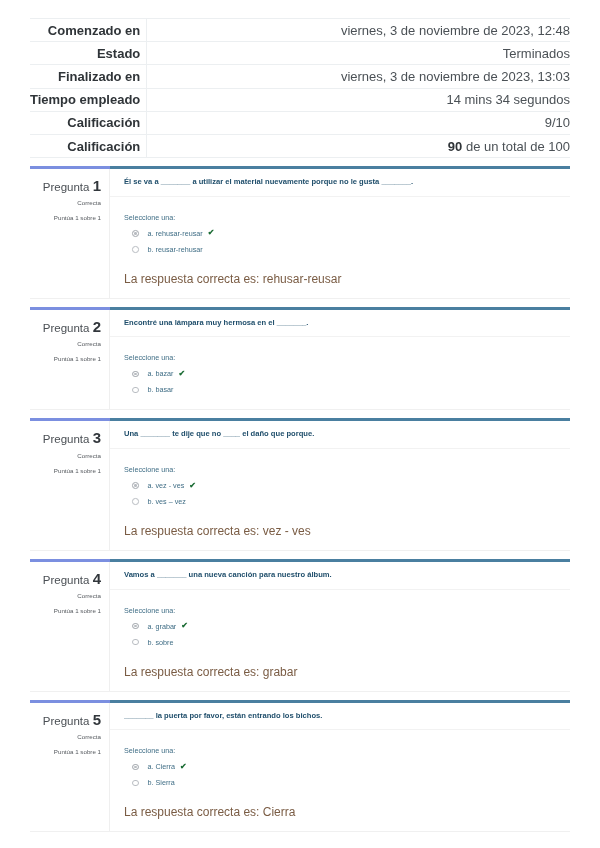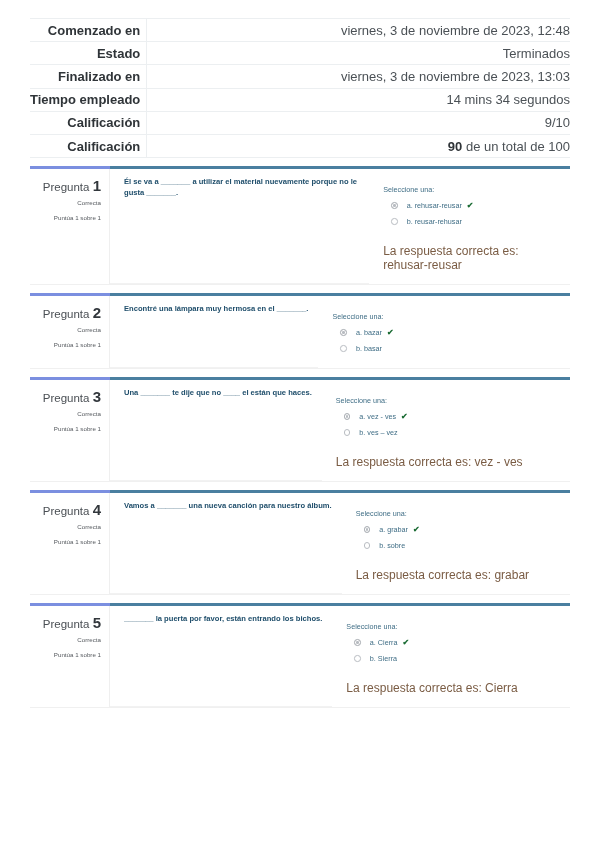--- a/index.html
+++ b/index.html
@@ -95,21 +95,21 @@
   .qinfo .qmark {
     font-size: 6.2px;
     color: #55595e;
     margin-top: 7px;
     line-height: 1.3;
   }
 
   .qmain {
     flex: 1;
     display: flex;
-    flex-direction: row;
+    flex-direction: column;
     padding: 0;
   }
   .qstem {
     font-size: 7.6px;
     font-weight: bold;
     color: #1f4e6b;
     padding: 8px 10px 8px 14px;
     border-bottom: 1px solid #f2f2f2;
     line-height: 1.4;
   }
@@ -252,21 +252,21 @@
         <div class="seg-left"></div>
         <div class="seg-right"></div>
       </div>
       <div class="qblock">
         <div class="qinfo">
           <div class="qtitle"><span>Pregunta </span><span class="qnum">3</span></div>
           <div class="qstate">Correcta</div>
           <div class="qmark">Puntúa 1 sobre 1</div>
         </div>
         <div class="qmain">
-          <div class="qstem">Una _______ te dije que no ____ el están que haces.</div>
+          <div class="qstem">Una _______ te dije que no ____ el daño que porque.</div>
           <div class="qbody">
             <div class="prompt">Seleccione una:</div>
             <div class="answer">
               <span class="radio checked"></span>
               <span class="atext">a. vez - ves</span>
               <span class="tick">✔</span>
             </div>
             <div class="answer">
               <span class="radio"></span>
               <span class="atext">b. ves – vez</span>

